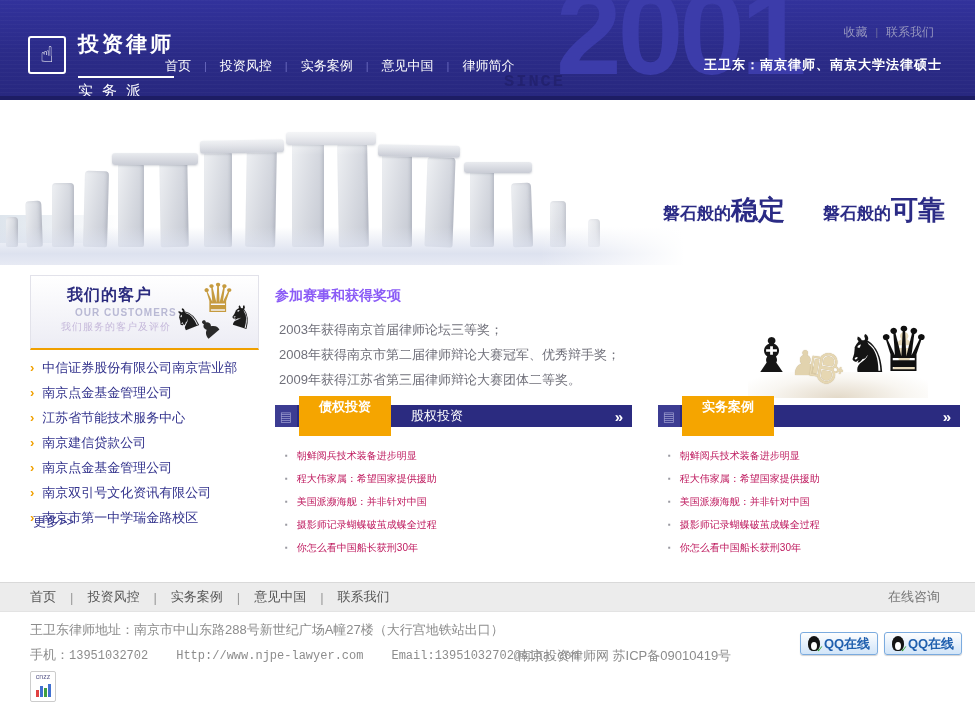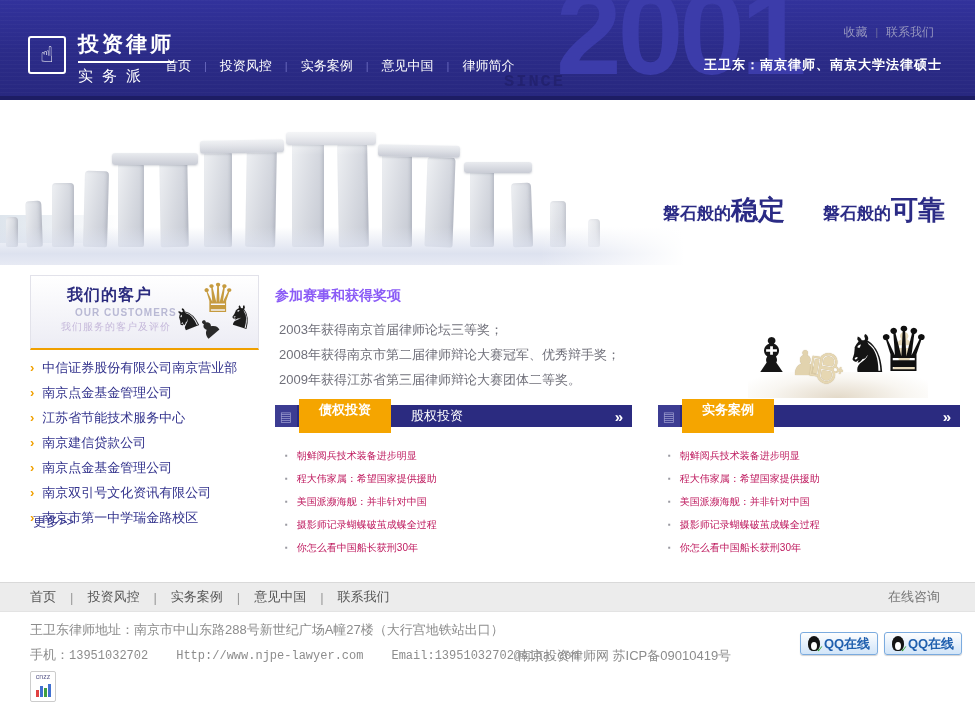--- a/index.html
+++ b/index.html
@@ -9,21 +9,21 @@
   
   .header{position:absolute;top:0;left:0;width:975px;height:96px;
     background:linear-gradient(180deg,#32329c 0%,#2b2b88 55%,#282880 100%);
     border-bottom:4px solid #1d1d64;overflow:hidden;}
   .header .stripes{position:absolute;inset:0;background:repeating-linear-gradient(180deg,rgba(255,255,255,.025) 0 1px,transparent 1px 4px);}
   .wm-year{position:absolute;left:556px;top:-26px;font-size:118px;font-weight:bold;color:#3c3caa;letter-spacing:-4px;line-height:1;}
   .wm-since{position:absolute;left:504px;top:72px;font-size:17px;font-weight:bold;color:#232270;letter-spacing:2px;font-family:Liberation Mono, monospace;}
   .logo-box{position:absolute;left:28px;top:36px;width:34px;height:34px;border:2px solid #fff;border-radius:3px;
     display:flex;align-items:center;justify-content:center;color:#fff;font-size:22px;}
   .logo-text{position:absolute;left:78px;top:30px;color:#fff;}
-  .logo-title{font-size:21px;font-weight:bold;letter-spacing:3px;border-bottom:2px solid #fff;padding-bottom:3px;}
+  .logo-title{font-size:21px;font-weight:bold;letter-spacing:3px;border-bottom:2px solid #fff;padding-bottom:18px;}
   .logo-sub{font-size:15px;letter-spacing:9px;margin-top:4px;}
   .main-nav{position:absolute;left:152px;top:57px;display:flex;align-items:center;font-size:13px;color:#fff;}
   .main-nav .nav-item{padding:0 13px;cursor:pointer;white-space:nowrap;}
   .main-nav .sep{color:#6a6ac0;font-size:11px;}
   .top-links{position:absolute;right:33px;top:24px;display:flex;align-items:center;font-size:12px;color:#9595be;}
   .top-links .tl{padding:0 8px;cursor:pointer;}
   .top-links .sep{color:#70709f;font-size:10px;}
   .lawyer-line{position:absolute;right:33px;top:56px;font-size:13px;font-weight:bold;color:#fff;letter-spacing:1px;}
 
   
@@ -63,21 +63,21 @@
   .chess-big{position:absolute;left:748px;top:276px;width:180px;height:122px;}
   .chess-big .floor{position:absolute;left:0;bottom:0;width:180px;height:26px;
     background:radial-gradient(ellipse at 50% 100%,#e3d9c8 0%,rgba(244,240,232,.6) 55%,rgba(255,255,255,0) 85%);}
   .chess-big span{position:absolute;line-height:1;}
 
   
   .panel-header{position:absolute;height:22px;background:#2b2b80;display:flex;align-items:center;}
   .ph-left{left:275px;top:405px;width:357px;}
   .ph-right{left:658px;top:405px;width:302px;}
   .ph-icon{width:22px;height:22px;background:#3c3c92;display:flex;align-items:center;justify-content:center;color:#9a9ace;font-size:13px;flex:0 0 22px;}
-  .ph-tab-active{background:#f5a500;color:#fff;font-size:13px;font-weight:bold;height:34px;line-height:22px;padding:0 20px;margin-left:2px;cursor:pointer;white-space:nowrap;}
+  .ph-tab-active{background:#f5a500;color:#fff;font-size:13px;font-weight:bold;height:40px;line-height:22px;padding:0 20px;margin-left:2px;cursor:pointer;white-space:nowrap;}
   .ph-tab{color:#fff;font-size:13px;height:22px;line-height:22px;padding:0 20px;cursor:pointer;white-space:nowrap;}
   .ph-spacer{flex:1;}
   .ph-arrow{color:#fff;font-size:15px;font-weight:bold;padding-right:10px;letter-spacing:-1px;cursor:pointer;}
   .news-list{position:absolute;list-style:none;margin:0;padding:0;}
   .nl-left{left:285px;top:444px;}
   .nl-right{left:668px;top:444px;}
   .news-list li{height:23px;display:flex;align-items:center;cursor:pointer;}
   .news-list .b{color:#9a9aa2;font-size:8px;margin-right:9px;}
   .news-list .t{font-size:10px;color:#be185d;}
 

